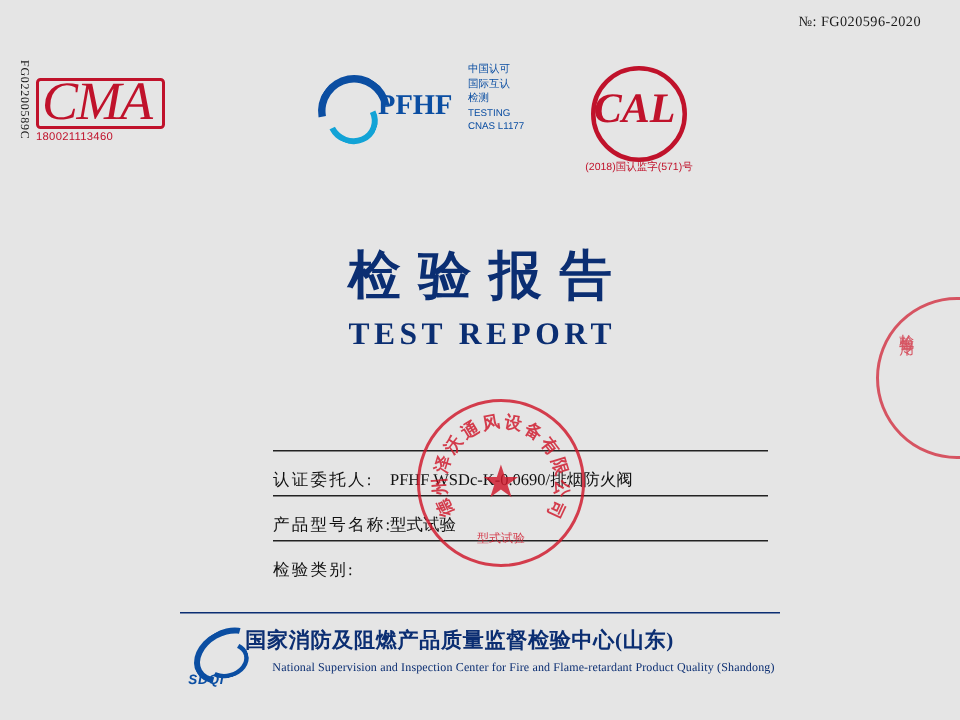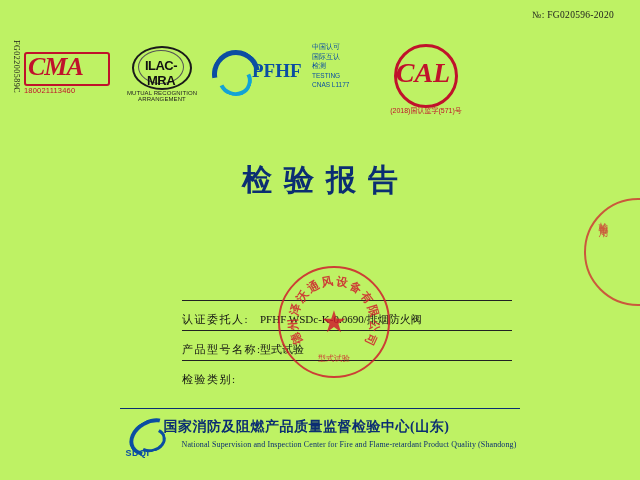--- a/index.html
+++ b/index.html
@@ -12,21 +12,21 @@
     height: 480px;
     overflow: hidden;
     font-family: "Liberation Sans", sans-serif;
     position: relative;
   }
   .page {
     position: absolute;
     left: 0; top: 0;
     width: 640px;
     height: 480px;
-    background: #bef264;
+    background: #e5e5e5;
   }
 
   
   .report-no {
     position: absolute;
     right: 26px;
     top: 10px;
     font-size: 9.5px;
     color: #1a1a1a;
     letter-spacing: .3px;
@@ -57,23 +57,23 @@
   
   .cma {
     position: absolute;
     left: 24px;
     top: 14px;
     width: 86px;
     height: 56px;
   }
   .cma .cma-text {
     font-family: "Liberation Serif", serif;
-    font-weight: bold;
+    font-weight: normal;
     font-style: italic;
-    font-size: 26px;
+    font-size: 36px;
     color: #c0122b;
     letter-spacing: -1px;
     line-height: 34px;
     position: absolute;
     left: 4px;
     top: 0;
   }
   .cma .cma-box {
     position: absolute;
     left: 0; top: 2px;
@@ -221,21 +221,21 @@
   }
 
   
   .title-cn {
     position: absolute;
     left: 0; top: 160px;
     width: 640px;
     text-align: center;
     font-family: "Liberation Serif", serif;
     font-weight: bold;
-    font-size: 30px;
+    font-size: 35px;
     letter-spacing: 12px;
     color: #0b2e72;
     text-indent: 12px;
   }
   .title-en {
     position: absolute;
     left: 0; top: 210px;
     width: 640px;
     text-align: center;
     font-family: "Liberation Serif", serif;
@@ -375,20 +375,21 @@
     display: inline-block;
     position: relative;
     text-align: left;
   }
   .sdqi-mark {
     position: absolute;
     left: 0;
     top: 2px;
     width: 52px;
     height: 40px;
+    font-style: italic;
   }
   .sdqi-mark .swirl {
     position: absolute;
     left: 4px; top: 0;
     width: 38px; height: 26px;
     border: 4px solid #0b4ea2;
     border-radius: 50% 50% 50% 50%;
     border-right-color: transparent;
     border-bottom-color: transparent;
     transform: rotate(-30deg);
@@ -445,26 +446,20 @@
   <div class="vcode">FG02200589C</div>
 
   <div class="logos">
 
     <div class="cma">
       <div class="cma-box"></div>
       <div class="cma-text">CMA</div>
       <div class="cma-sub">180021113460</div>
     </div>
 
-    <div class="ilac">
-      <div class="ring"></div>
-      <div class="ring2"></div>
-      <div class="ilac-text">ILAC-MRA</div>
-      <div class="ilac-sub">MUTUAL RECOGNITION ARRANGEMENT</div>
-    </div>
 
     <div class="cnas">
       <div class="swoosh"></div>
       <div class="swoosh2"></div>
       <div class="cnas-text">PFHF</div>
     </div>
 
     <div class="cnas-side">
       <div>中国认可</div>
       <div>国际互认</div>
@@ -474,20 +469,21 @@
     </div>
 
     <div class="cal">
       <div class="cal-circle"></div>
       <div class="cal-text">CAL</div>
       <div class="cal-sub">(2018)国认监字(571)号</div>
     </div>
   </div>
 
   <div class="title-cn">检验报告</div>
+  <div class="title-en">TEST REPORT</div>
 
   <div class="seal-edge">
     <div class="edge-txt">检验专用</div>
   </div>
 
   <div class="fields">
     <div class="field-row r1">
       <div class="field-label">认证委托人:</div>
       <div class="field-rule"></div>
     </div>

